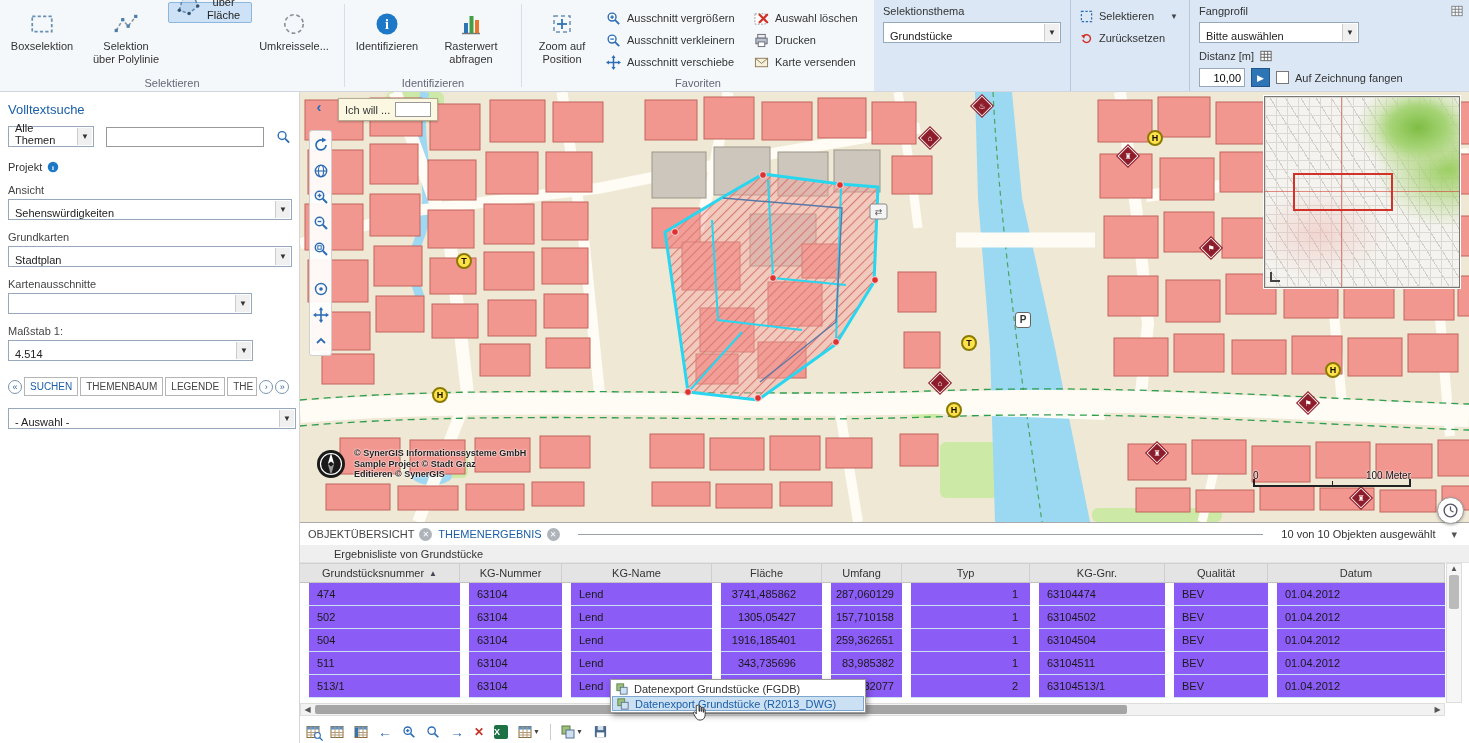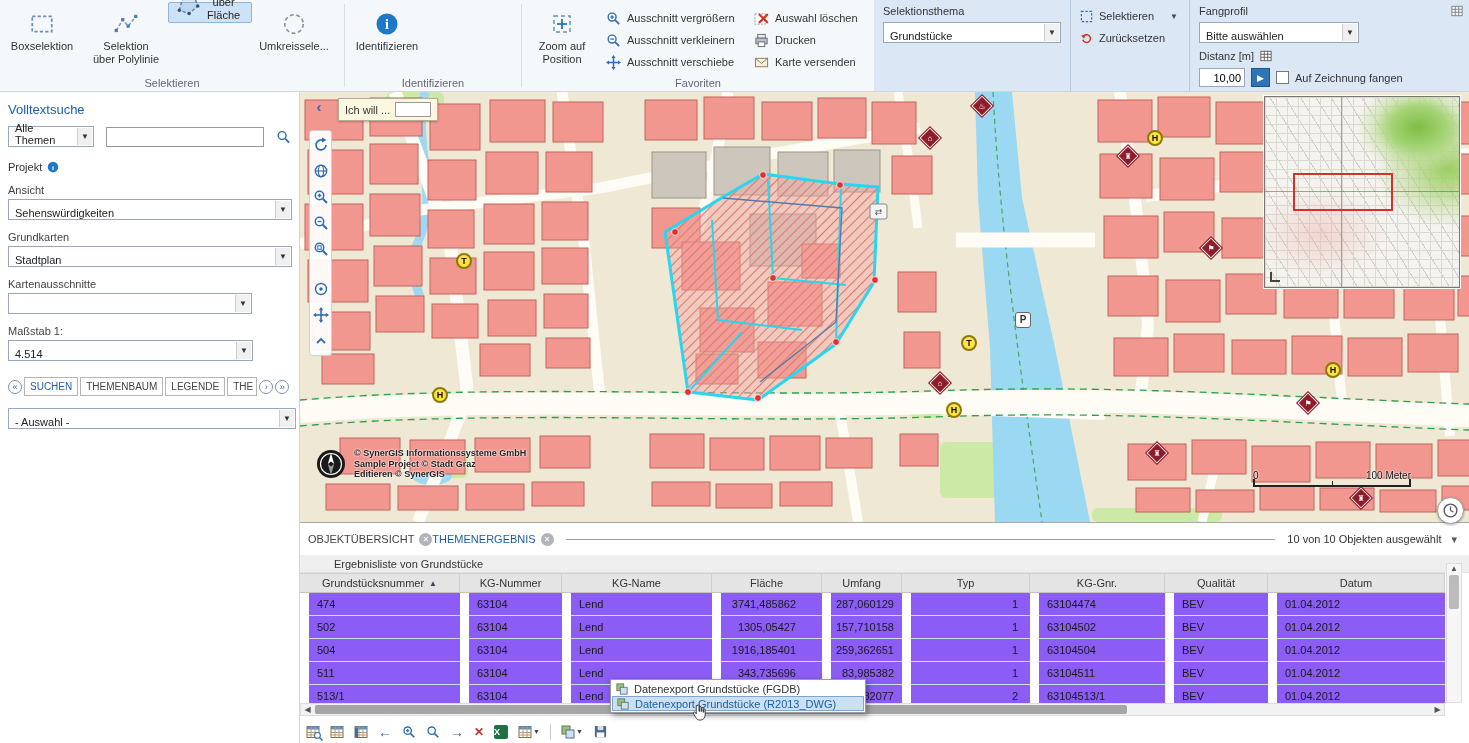--- a/index.html
+++ b/index.html
@@ -77,21 +77,21 @@
   repeating-linear-gradient(58deg,rgba(200,197,190,.8) 0 1px,rgba(0,0,0,0) 1px 13px),
   #f4f3ef;}
 .ov-rect{position:absolute;left:28px;top:76px;width:100px;height:38px;border:2px solid #d23227;}
 .ov-h{position:absolute;left:0;right:0;top:94px;border-top:1px solid rgba(210,50,39,.55);}
 .ov-v{position:absolute;top:0;bottom:0;left:76px;border-left:1px solid rgba(210,50,39,.55);}
 .ov-corner{position:absolute;left:5px;bottom:5px;width:10px;height:10px;border-left:2px solid #444;border-bottom:2px solid #444;}
 .clockbtn{position:absolute;right:5px;top:497px;width:27px;height:27px;border-radius:50%;background:#fff;border:1px solid #999;display:flex;align-items:center;justify-content:center;box-shadow:0 1px 3px rgba(0,0,0,.3);z-index:6;}
 
 
 .results{position:absolute;left:300px;top:522px;right:0;bottom:0;background:#fff;border-top:1px solid #aaa;}
-.rtabs{height:32px;display:flex;align-items:center;padding:0 8px;}
+.rtabs{height:22px;display:flex;align-items:center;padding:0 8px;gap:6px;}
 .rtab{display:flex;align-items:center;gap:5px;color:#444;}
 .rtab.active{color:#1b5fa8;}
 .closeic{width:13px;height:13px;border-radius:50%;background:#aeb4ba;color:#fff;font-size:8px;line-height:13px;text-align:center;}
 .tabline{flex:1;height:1px;background:#9aa0a8;margin:0 12px;}
 .chevbtn{color:#555;font-size:11px;margin:0 4px 0 10px;}
 .rtitle-band{height:18px;background:#efefef;border-bottom:1px solid #e2e2e2;display:flex;align-items:center;padding-left:34px;color:#333;}
 .twrap{margin-right:24px;}
 .tgrid{display:grid;grid-template-columns:160px 102px 150px 110px 80px 128px 135px 103px 1fr;}
 .thcell{height:20px;background:#e4e4e4;border-right:1px solid #cfcfcf;border-top:1px solid #cfcfcf;border-bottom:1px solid #c3c3c3;display:flex;align-items:center;justify-content:center;gap:5px;color:#333;overflow:hidden;white-space:nowrap;}
 .sortarrow{font-size:8px;color:#445;}
@@ -309,20 +309,29 @@
   </div>
   <div class="rsep"></div>
   <div class="rgroup" style="width:176px">
     <div class="rbtn">
       <span class="ric">
           <svg width="24" height="24">
             <use href="#s-info"></use>
           </svg>
         </span>
       <span class="rlabel">Identifizieren</span>
+    </div>
+    <div class="rbtn">
+      <span class="ric">
+          <svg width="24" height="24">
+            <use href="#s-bars"></use>
+          </svg>
+        </span>
+      <span class="rlabel">Rasterwert
+abfragen</span>
     </div>
     <div class="glabel">Identifizieren</div>
   </div>
   <div class="rsep"></div>
   <div class="rgroup" style="width:352px">
     <div class="rbtn" style="width:80px">
       <span class="ric">
           <svg width="24" height="24">
             <use href="#s-zoompos"></use>
           </svg>

